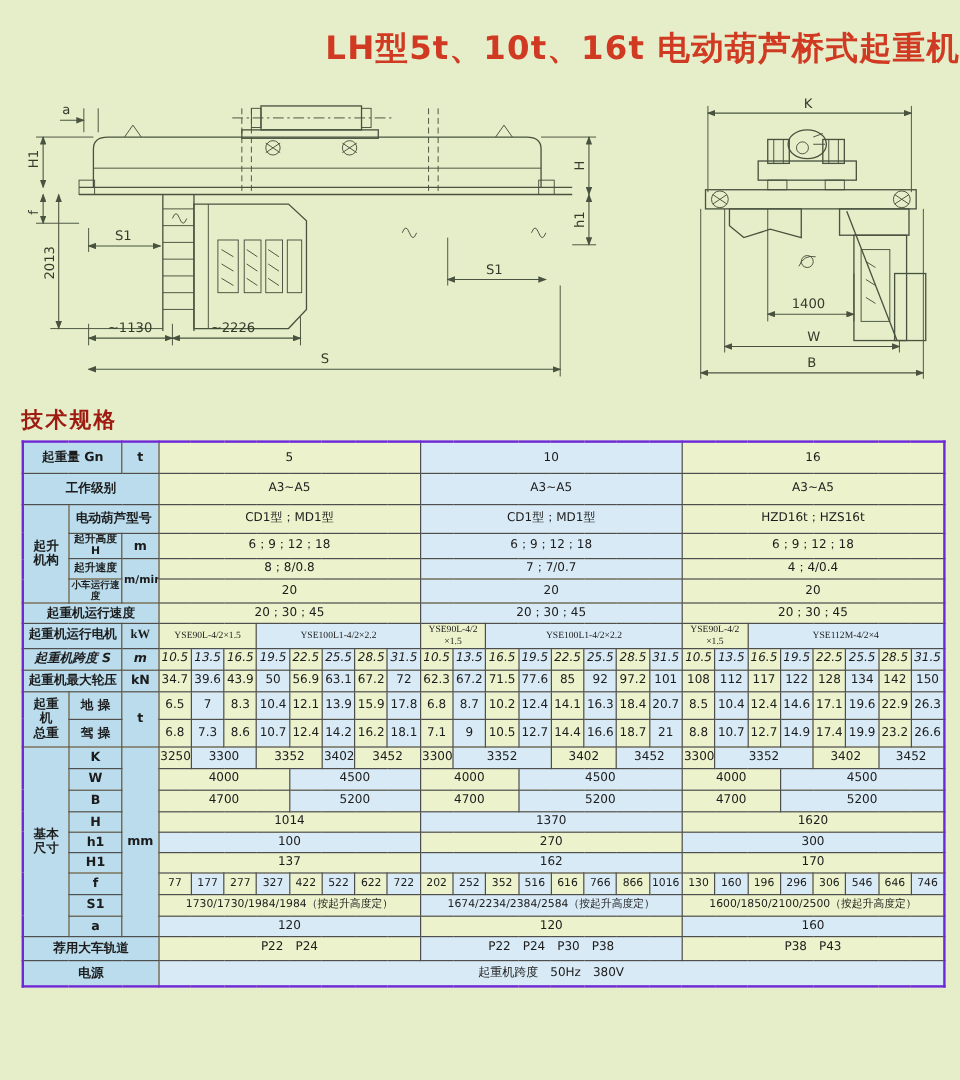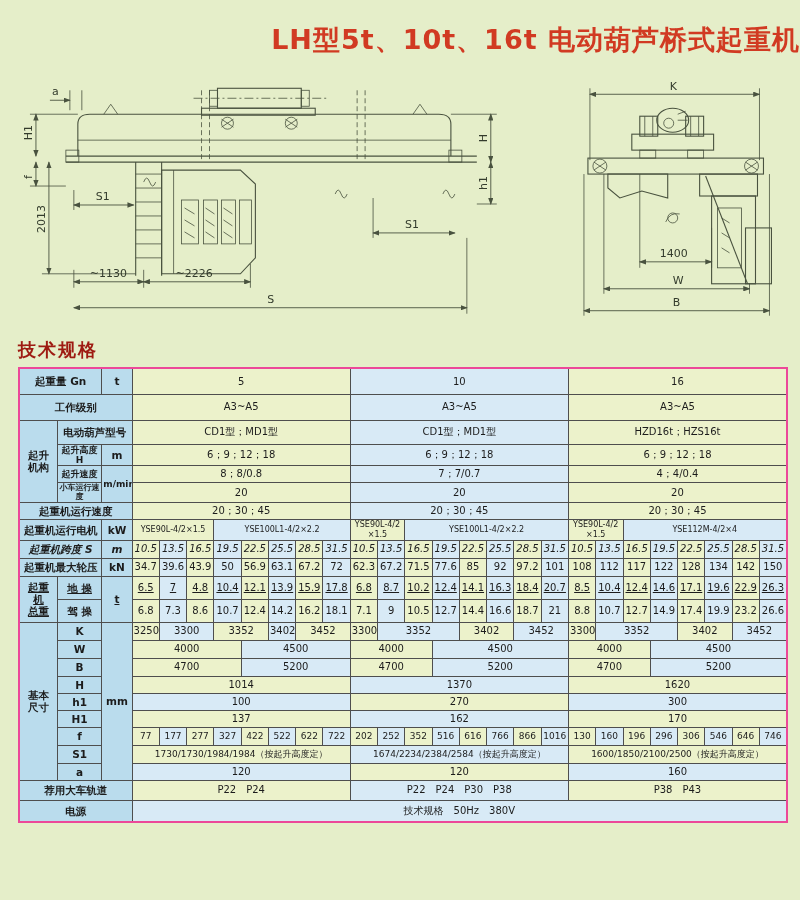--- a/index.html
+++ b/index.html
@@ -31,21 +31,21 @@
   .dim{stroke:#49523f;stroke-width:0.9;fill:none;}
   .dash{stroke-dasharray:5,3;}
   .dashdot{stroke-dasharray:9,3,2,3;}
   .heading{
     color:#9e1b12;font-size:18px;font-weight:bold;
     margin:10px 0 5px 18px;letter-spacing:2px;
   }
   table{
     border-collapse:collapse;table-layout:fixed;
     margin-left:18px;width:770px;
-    border:2px solid #ec4899;
+    border:2px solid #6d28d9;
   }
   td{
     border:1px solid #4e4e4e;
     text-align:center;vertical-align:middle;
     font-size:10px;padding:0 1px;line-height:1.15;
     white-space:pre-line;overflow:hidden;
   }
   td.k-lab{background:#badced;font-weight:bold;font-size:10.5px;}
   td.k-g{background:#ecf2cb;}
   td.k-b{background:#d8eaf6;}
@@ -292,21 +292,21 @@
         <td colspan="8" class="k-g">20</td>
         <td colspan="8" class="k-b">20</td>
         <td colspan="8" class="k-g">20</td>
       </tr>
       <tr style="height: 17px;">
         <td colspan="3" class="k-lab">起重机运行速度</td>
         <td colspan="8" class="k-g">20；30；45</td>
         <td colspan="8" class="k-b">20；30；45</td>
         <td colspan="8" class="k-g">20；30；45</td>
       </tr>
-      <tr style="height: 21px;">
+      <tr style="height: 21px; font-family: Liberation Serif, serif;">
         <td colspan="2" class="k-lab">起重机运行电机</td>
         <td class="k-lab">kW</td>
         <td colspan="3" class="k-g xs">YSE90L-4/2×1.5</td>
         <td colspan="5" class="k-b xs">YSE100L1-4/2×2.2</td>
         <td colspan="2" class="k-g xs">YSE90L-4/2
 ×1.5</td>
         <td colspan="6" class="k-b xs">YSE100L1-4/2×2.2</td>
         <td colspan="2" class="k-g xs">YSE90L-4/2
 ×1.5</td>
         <td colspan="6" class="k-b xs">YSE112M-4/2×4</td>
@@ -360,29 +360,29 @@
         <td class="k-b">101</td>
         <td class="k-g">108</td>
         <td class="k-b">112</td>
         <td class="k-g">117</td>
         <td class="k-b">122</td>
         <td class="k-g">128</td>
         <td class="k-b">134</td>
         <td class="k-g">142</td>
         <td class="k-b">150</td>
       </tr>
-      <tr style="height: 23px; text-decoration: underline;">
+      <tr style="height: 23px;">
         <td rowspan="2" class="k-lab">起重
 机
 总重</td>
         <td class="k-lab">地 操</td>
         <td rowspan="2" class="k-lab">t</td>
         <td class="k-g">6.5</td>
         <td class="k-b">7</td>
-        <td class="k-g">4.8</td>
+        <td class="k-g">8.3</td>
         <td class="k-b">10.4</td>
         <td class="k-g">12.1</td>
         <td class="k-b">13.9</td>
         <td class="k-g">15.9</td>
         <td class="k-b">17.8</td>
         <td class="k-g">6.8</td>
         <td class="k-b">8.7</td>
         <td class="k-g">10.2</td>
         <td class="k-b">12.4</td>
         <td class="k-g">14.1</td>
@@ -520,16 +520,16 @@
         <td colspan="8" class="k-b">160</td>
       </tr>
       <tr style="height: 20px;">
         <td colspan="3" class="k-lab">荐用大车轨道</td>
         <td colspan="8" class="k-g">P22　P24</td>
         <td colspan="8" class="k-b">P22　P24　P30　P38</td>
         <td colspan="8" class="k-g">P38　P43</td>
       </tr>
       <tr style="height: 22px;">
         <td colspan="3" class="k-lab">电源</td>
-        <td colspan="24" class="k-b">技术规格　50Hz　380V</td>
+        <td colspan="24" class="k-b">起重机跨度　50Hz　380V</td>
       </tr>
     </tbody>
 </table>
 
 </body></html>

